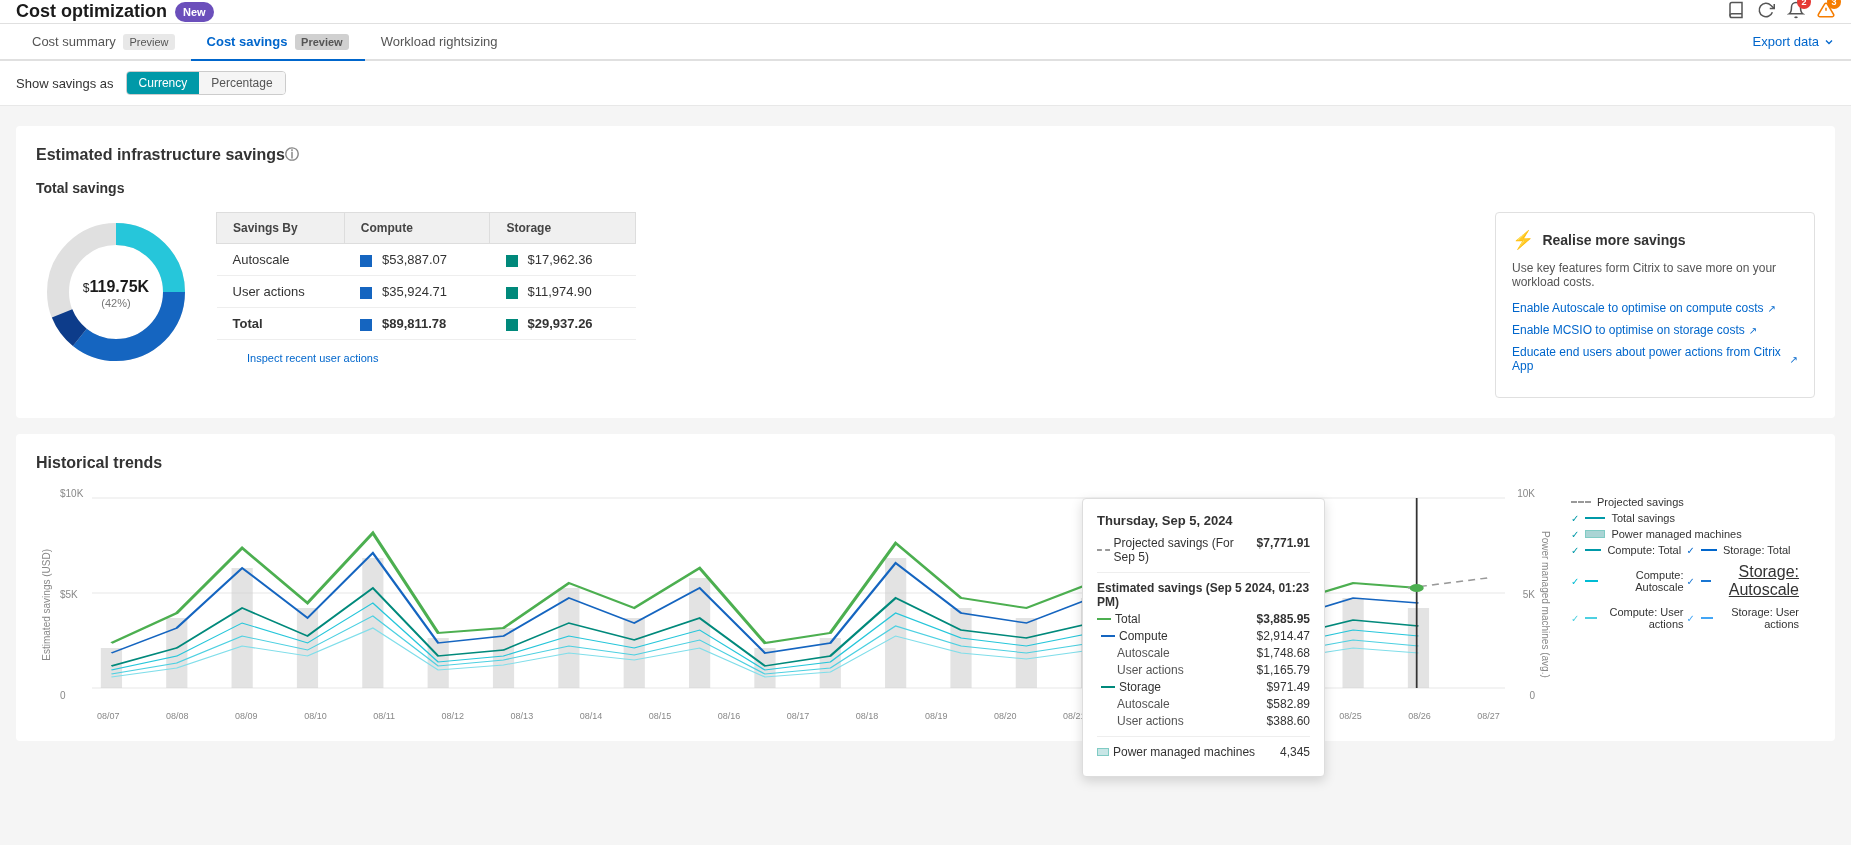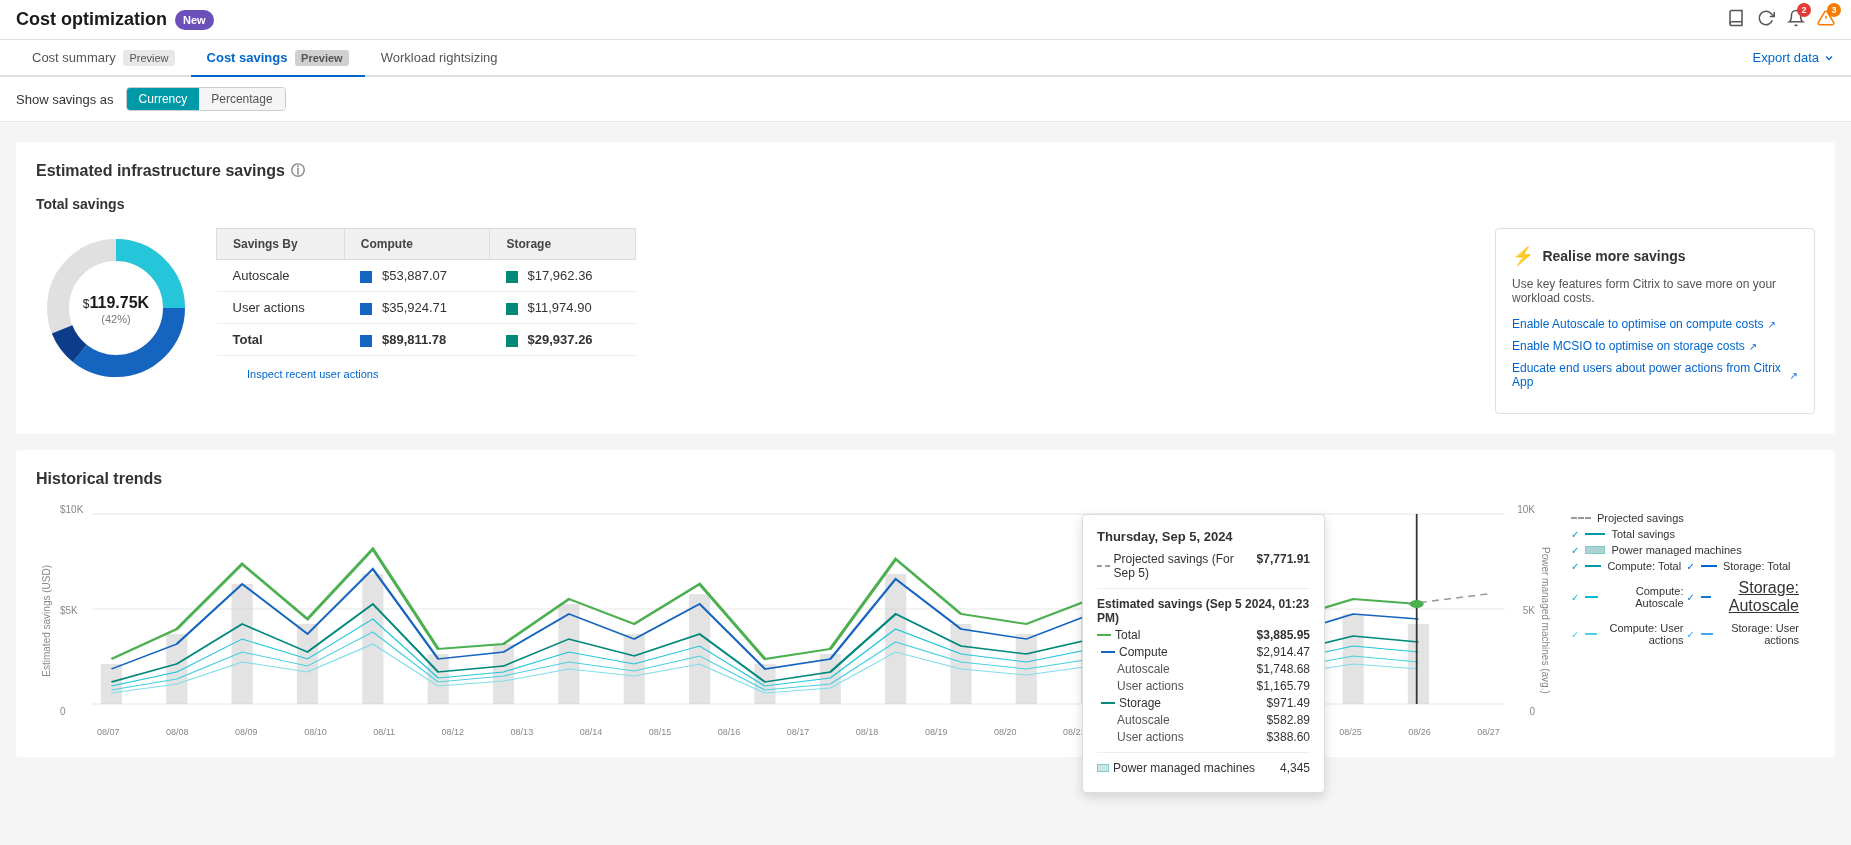--- a/index.html
+++ b/index.html
@@ -2,21 +2,21 @@
 <html><head>
   <meta charset="utf-8">
   <style>
     * { box-sizing: border-box; margin: 0; padding: 0; }
     body { font-family: -apple-system, BlinkMacSystemFont, 'Segoe UI', Arial, sans-serif; font-size: 13px; background: #f5f5f5; color: #333; }
     
     
     .app-header {
       display: flex; align-items: center; justify-content: space-between;
       padding: 8px 16px; background: #fff; border-bottom: 1px solid #e0e0e0;
-      height: 40px;
+      height: 24px;
     }
     .app-title-area { display: flex; align-items: center; gap: 8px; }
     .app-title { font-size: 18px; font-weight: 600; color: #1a1a1a; }
     .new-badge { background: #6b4fbb; color: #fff; font-size: 11px; font-weight: 600; padding: 4px 8px; border-radius: 10px; }
     .header-icons { display: flex; align-items: center; gap: 12px; }
     .icon-btn { position: relative; cursor: pointer; color: #555; font-size: 16px; }
     .badge { position: absolute; top: -6px; right: -6px; background: #e53935; color: #fff; font-size: 9px; border-radius: 50%; width: 14px; height: 14px; display: flex; align-items: center; justify-content: center; font-weight: 700; }
     .badge-orange { background: #f57c00; }
 
     
@@ -47,21 +47,21 @@
     .toggle-label { font-size: 13px; color: #333; }
     .toggle-group { display: flex; border-radius: 4px; overflow: hidden; border: 1px solid #ccc; }
     .toggle-btn {
       padding: 4px 12px; font-size: 12px; cursor: pointer; background: #f5f5f5; color: #555;
     }
     .toggle-btn.active { background: #0099a8; color: #fff; }
 
     
     .main-content { padding: 20px 16px; background: #f5f5f5; min-height: calc(845px - 120px); }
 
-    .section-title { font-size: 16px; font-weight: 600; margin-bottom: 16px; display: flex; align-items: center; gap: 6px; }
+    .section-title { font-size: 16px; font-weight: 600; margin-bottom: 16px; display: flex; align-items: center; }
     .help-icon { color: #888; font-size: 14px; cursor: pointer; }
 
     
     .time-period-row { display: flex; align-items: center; gap: 12px; margin-bottom: 20px; }
     .time-period-label { font-size: 13px; color: #333; }
     .time-btn-group { display: flex; }
     .time-btn {
       padding: 4px 12px; font-size: 12px; cursor: pointer;
       border: 1px solid #ccc; background: #fff; color: #555;
       border-right: none;

